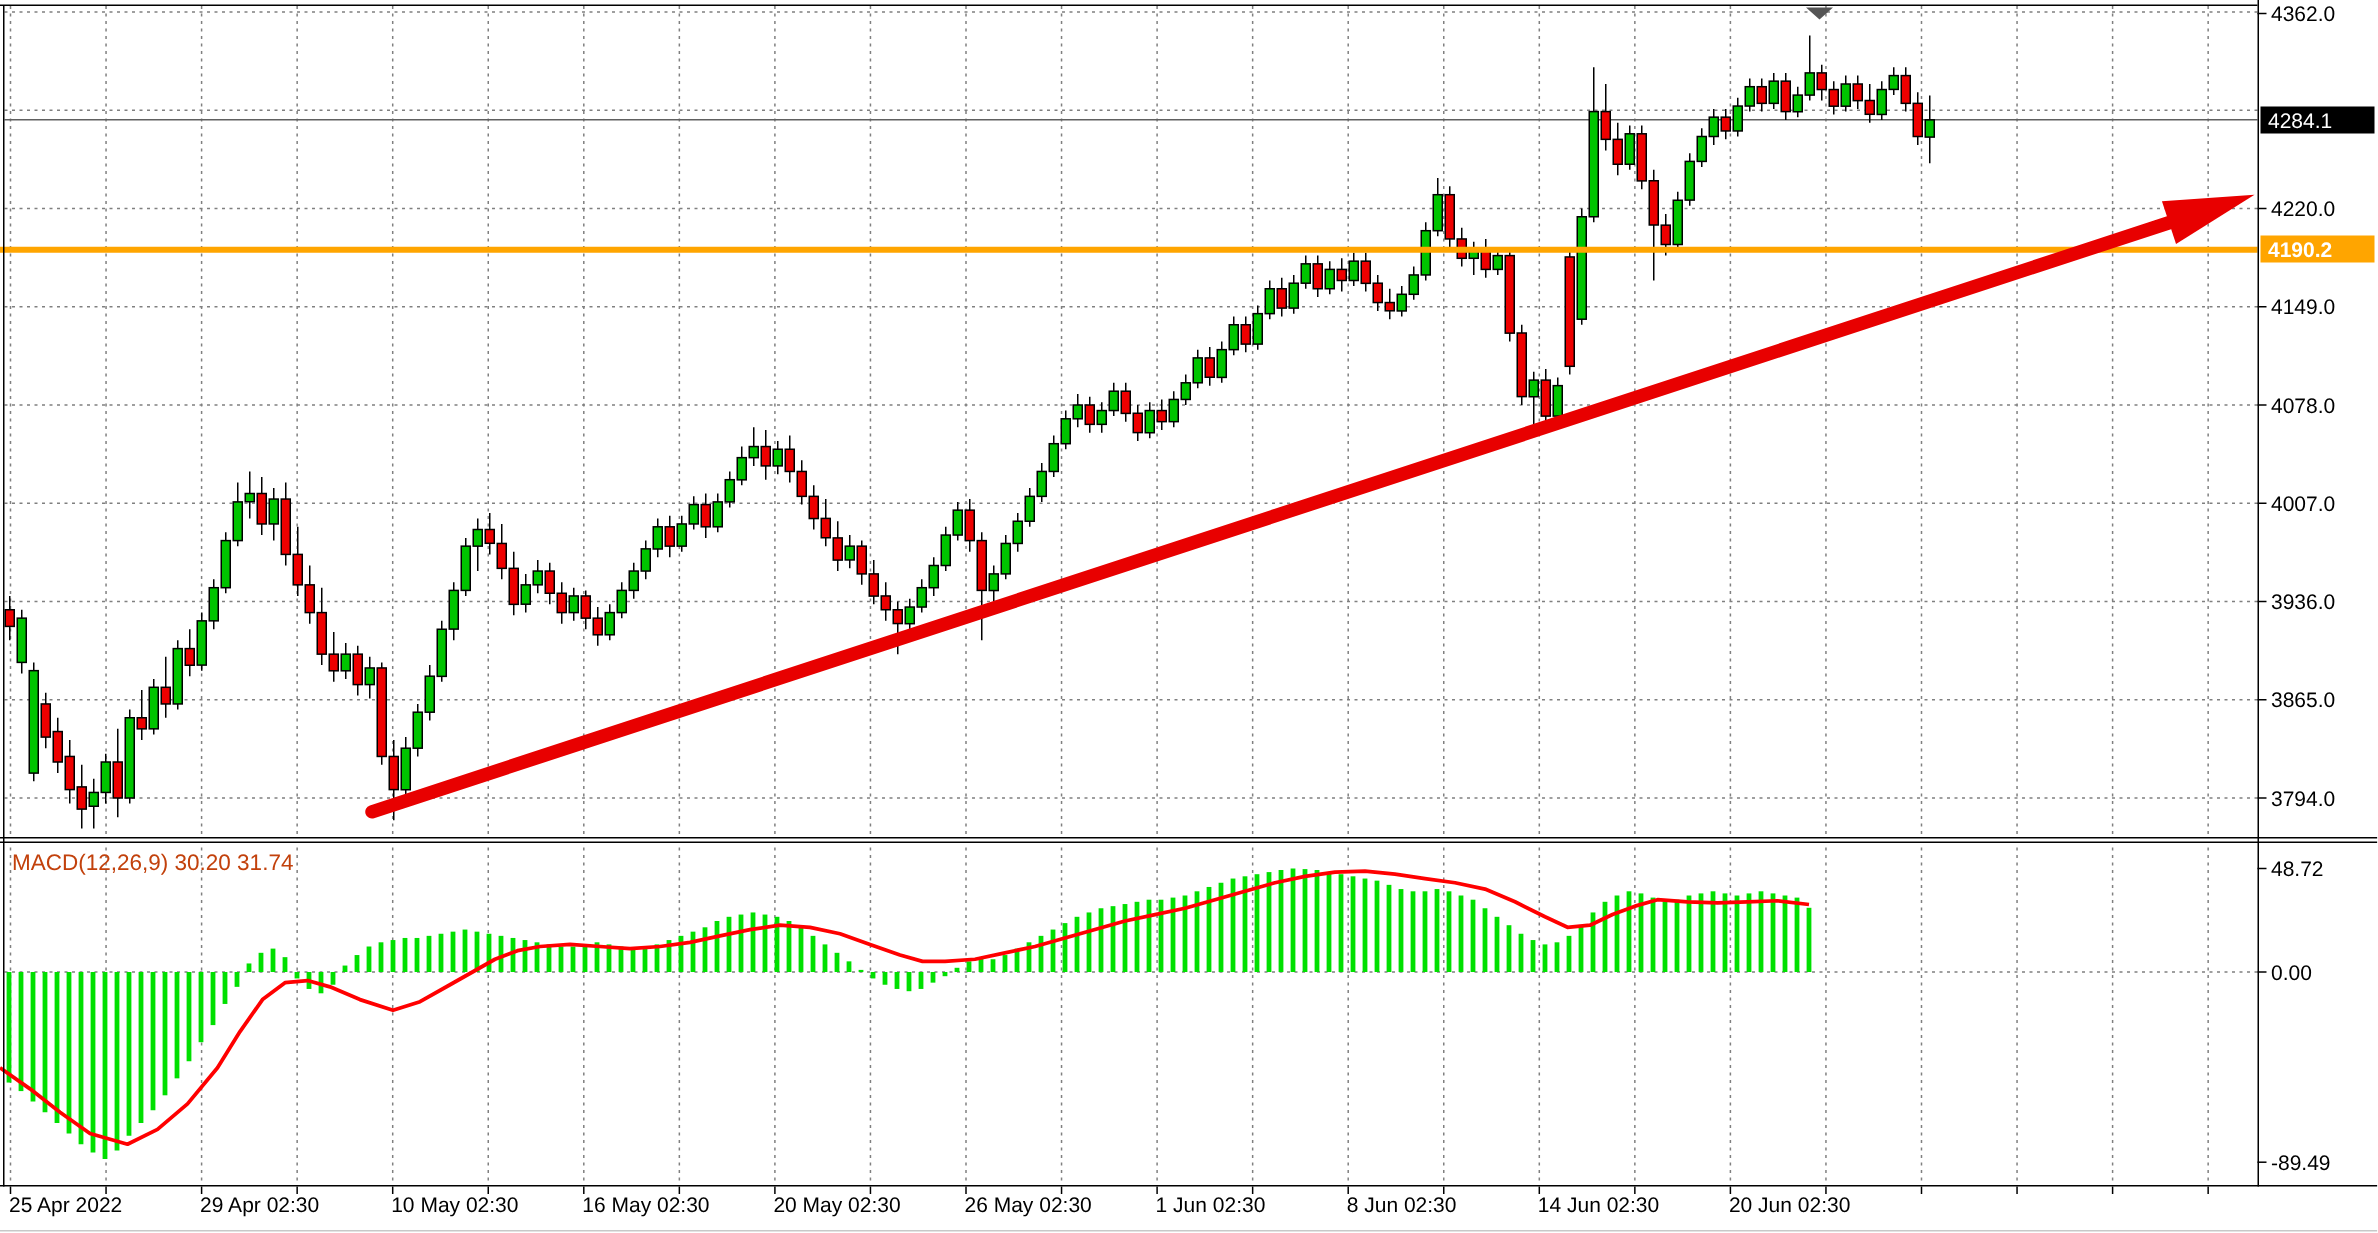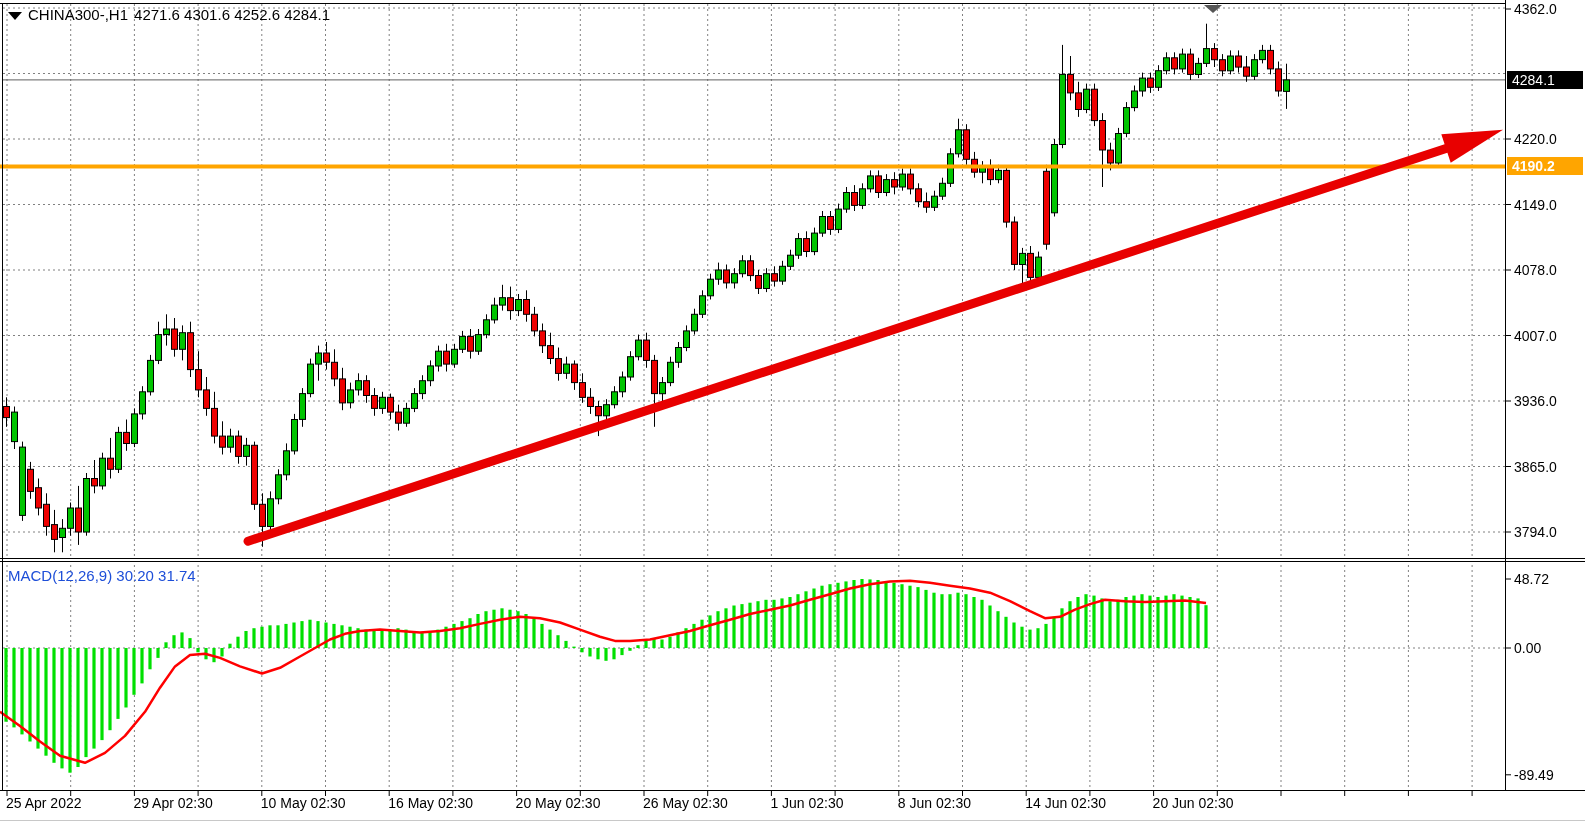--- a/index.html
+++ b/index.html
@@ -3,21 +3,21 @@
 <meta charset="utf-8">
 <style>
   html,body{margin:0;padding:0;background:#fff;}
   #screen{position:relative;width:1585px;height:822px;background:#ffffff;overflow:hidden;
           font-family:"Liberation Sans","DejaVu Sans",sans-serif;color:#000;}
   #chart-svg{position:absolute;left:0;top:0;}
   .title-row{position:absolute;left:8px;top:6px;display:flex;align-items:center;gap:6px;
              font-size:15px;color:#000;white-space:pre;}
   .sym-tri{width:0;height:0;border-left:7px solid transparent;border-right:7px solid transparent;
            border-top:8px solid #000;margin-top:2px;}
-  .macd-label{position:absolute;left:8px;top:567px;font-size:15px;color:#1d4ed8;white-space:pre;}
+  .macd-label{position:absolute;left:8px;top:567px;font-size:15px;color:#c2410c;white-space:pre;}
   .axis-badge{position:absolute;left:1507px;width:76px;height:18px;line-height:18px;
               font-size:14px;color:#fff;padding-left:5px;box-sizing:border-box;}
   .badge-black{background:#000;}
   .badge-orange{background:#FFA500;font-weight:bold;}
 </style>
 </head>
 <body>
 
 <div id="screen">
   <svg id="chart-svg" width="1585" height="822">
@@ -634,23 +634,18 @@
         <text x="388.2" y="808">16 May 02:30</text>
         <text x="515.6" y="808">20 May 02:30</text>
         <text x="643.0" y="808">26 May 02:30</text>
         <text x="770.4" y="808">1 Jun 02:30</text>
         <text x="897.8" y="808">8 Jun 02:30</text>
         <text x="1025.2" y="808">14 Jun 02:30</text>
         <text x="1152.6" y="808">20 Jun 02:30</text>
       </g>
     </svg>
 
-  <div class="title-row">
-    <span class="sym-tri"></span>
-    <span>CHINA300-,H1</span>
-    <span>4271.6 4301.6 4252.6 4284.1</span>
-  </div>
 
   <div class="macd-label">MACD(12,26,9) 30.20 31.74</div>
 
   <div class="axis-badge badge-black" id="current-badge" style="top: 71px;">4284.1</div>
   <div class="axis-badge badge-orange" id="orange-badge" style="top: 157px;">4190.2</div>
 </div>
 
 </body></html>

